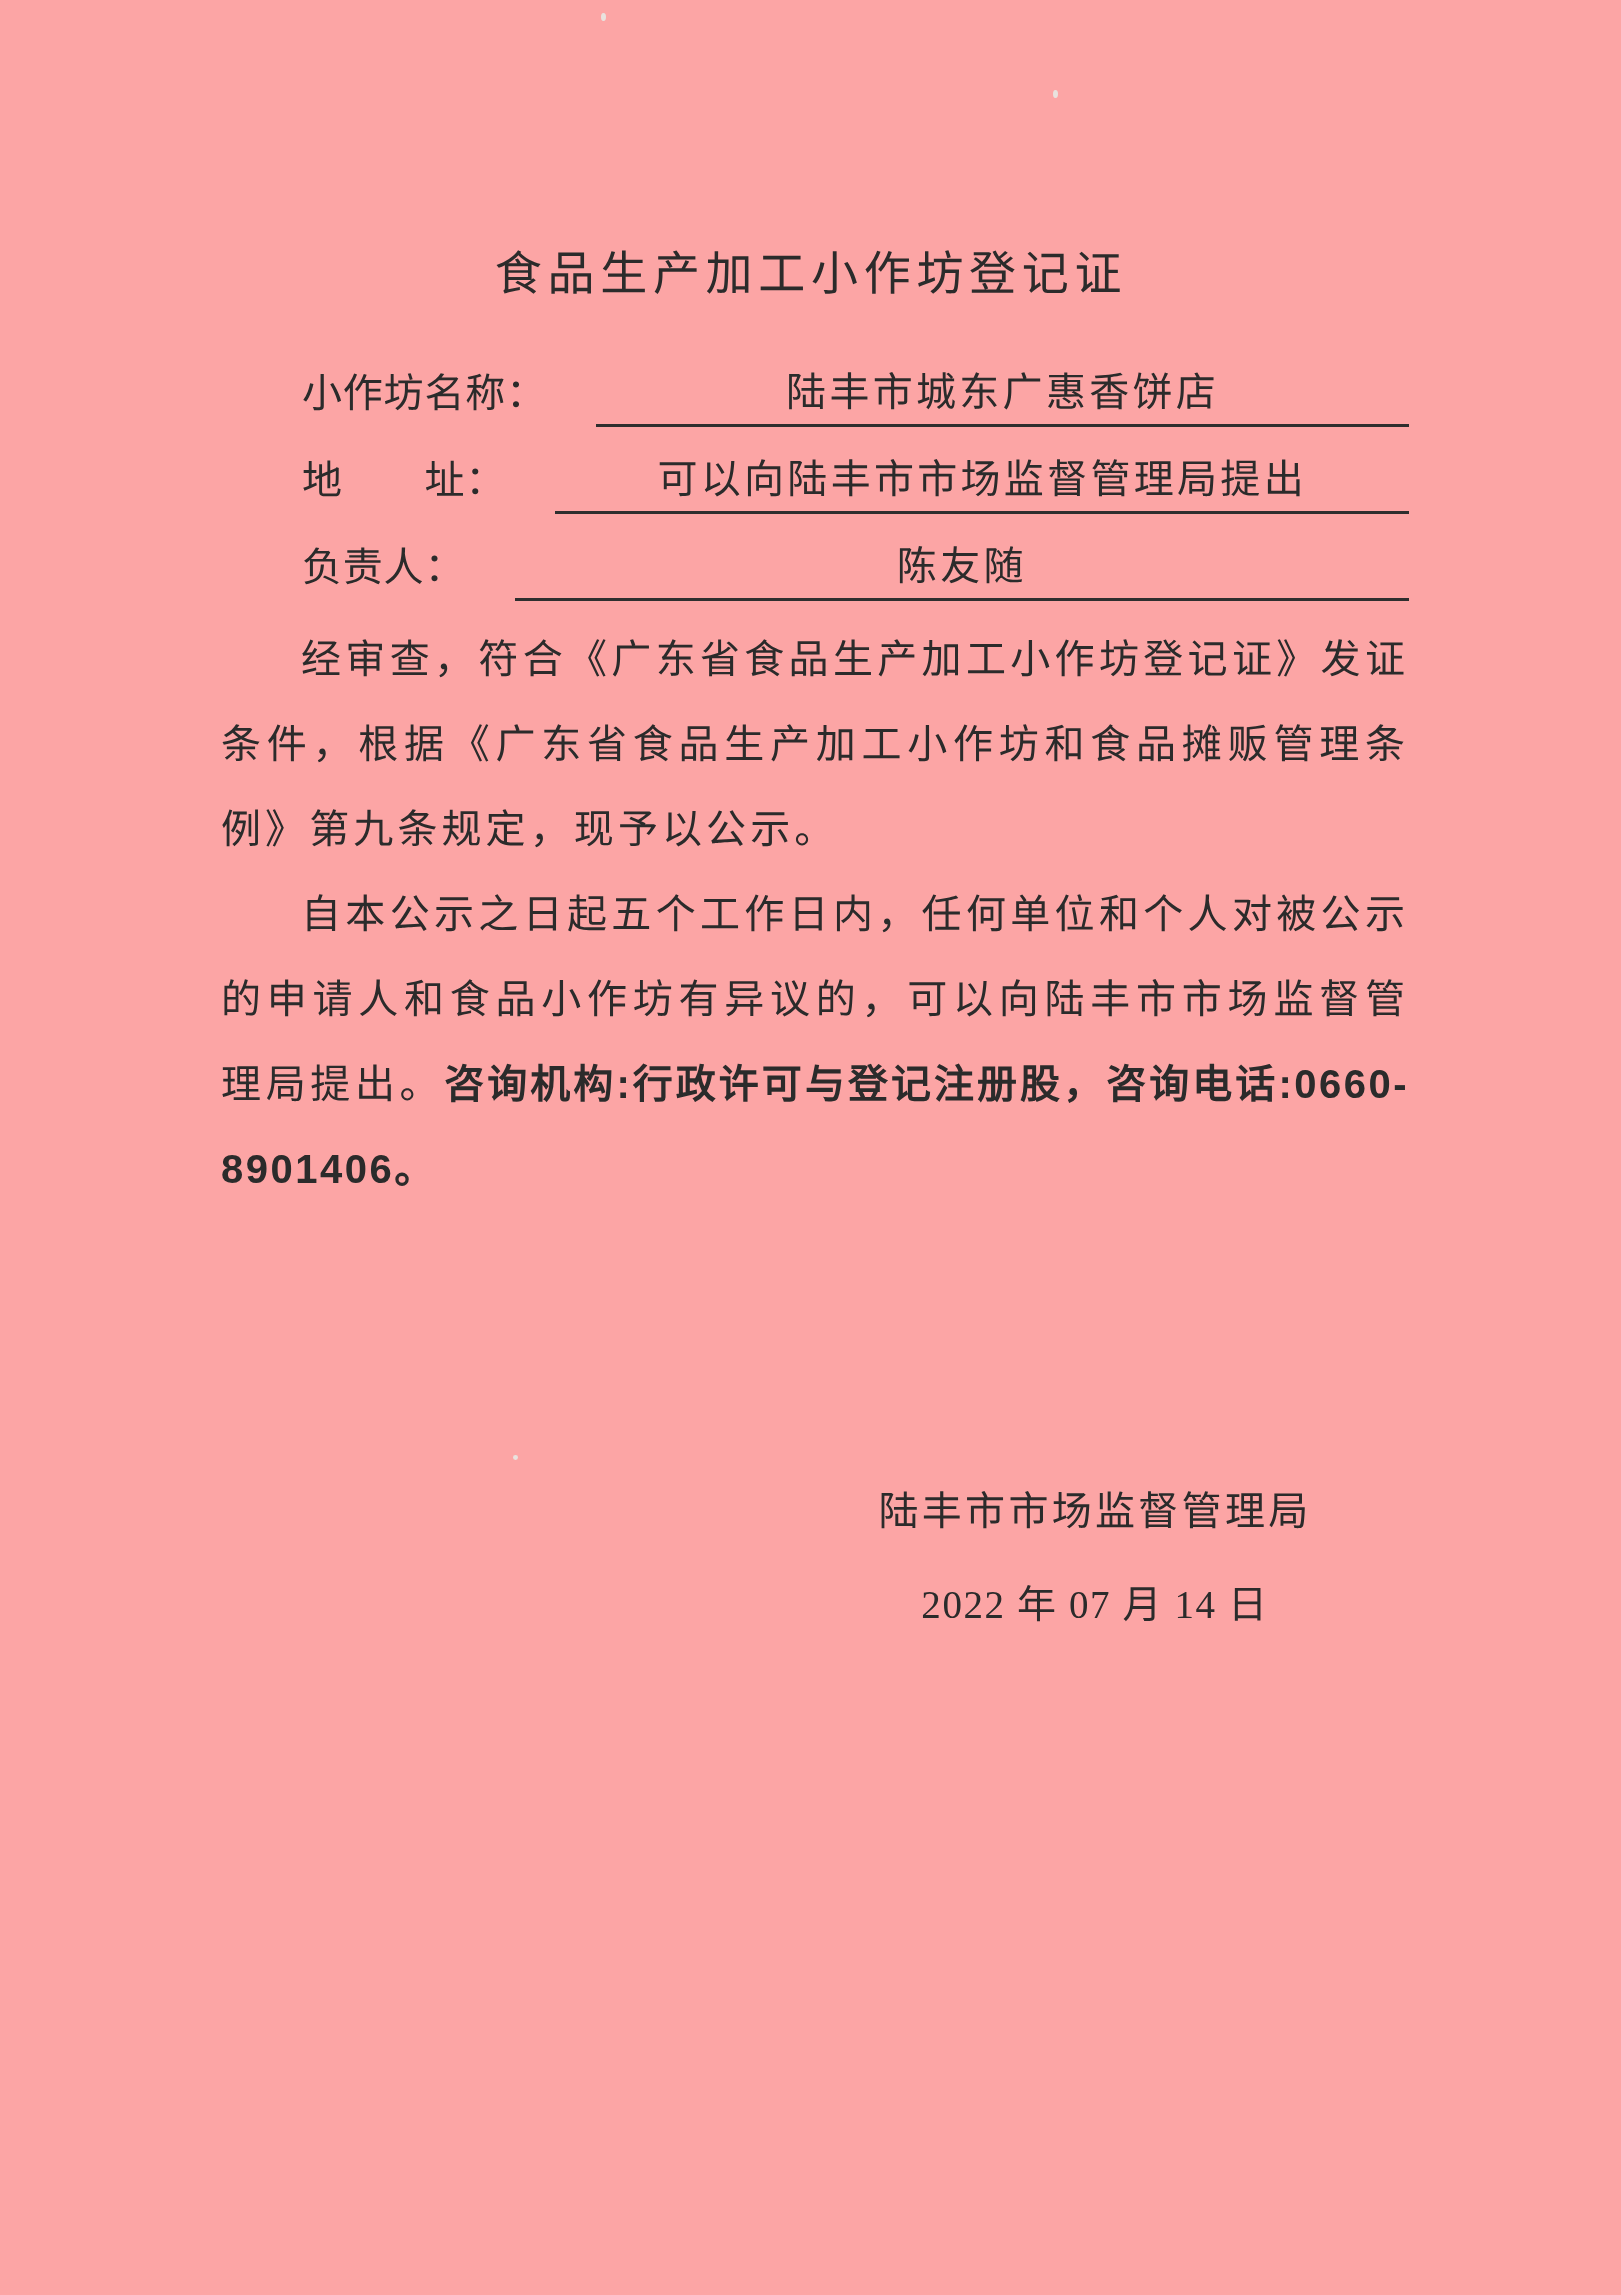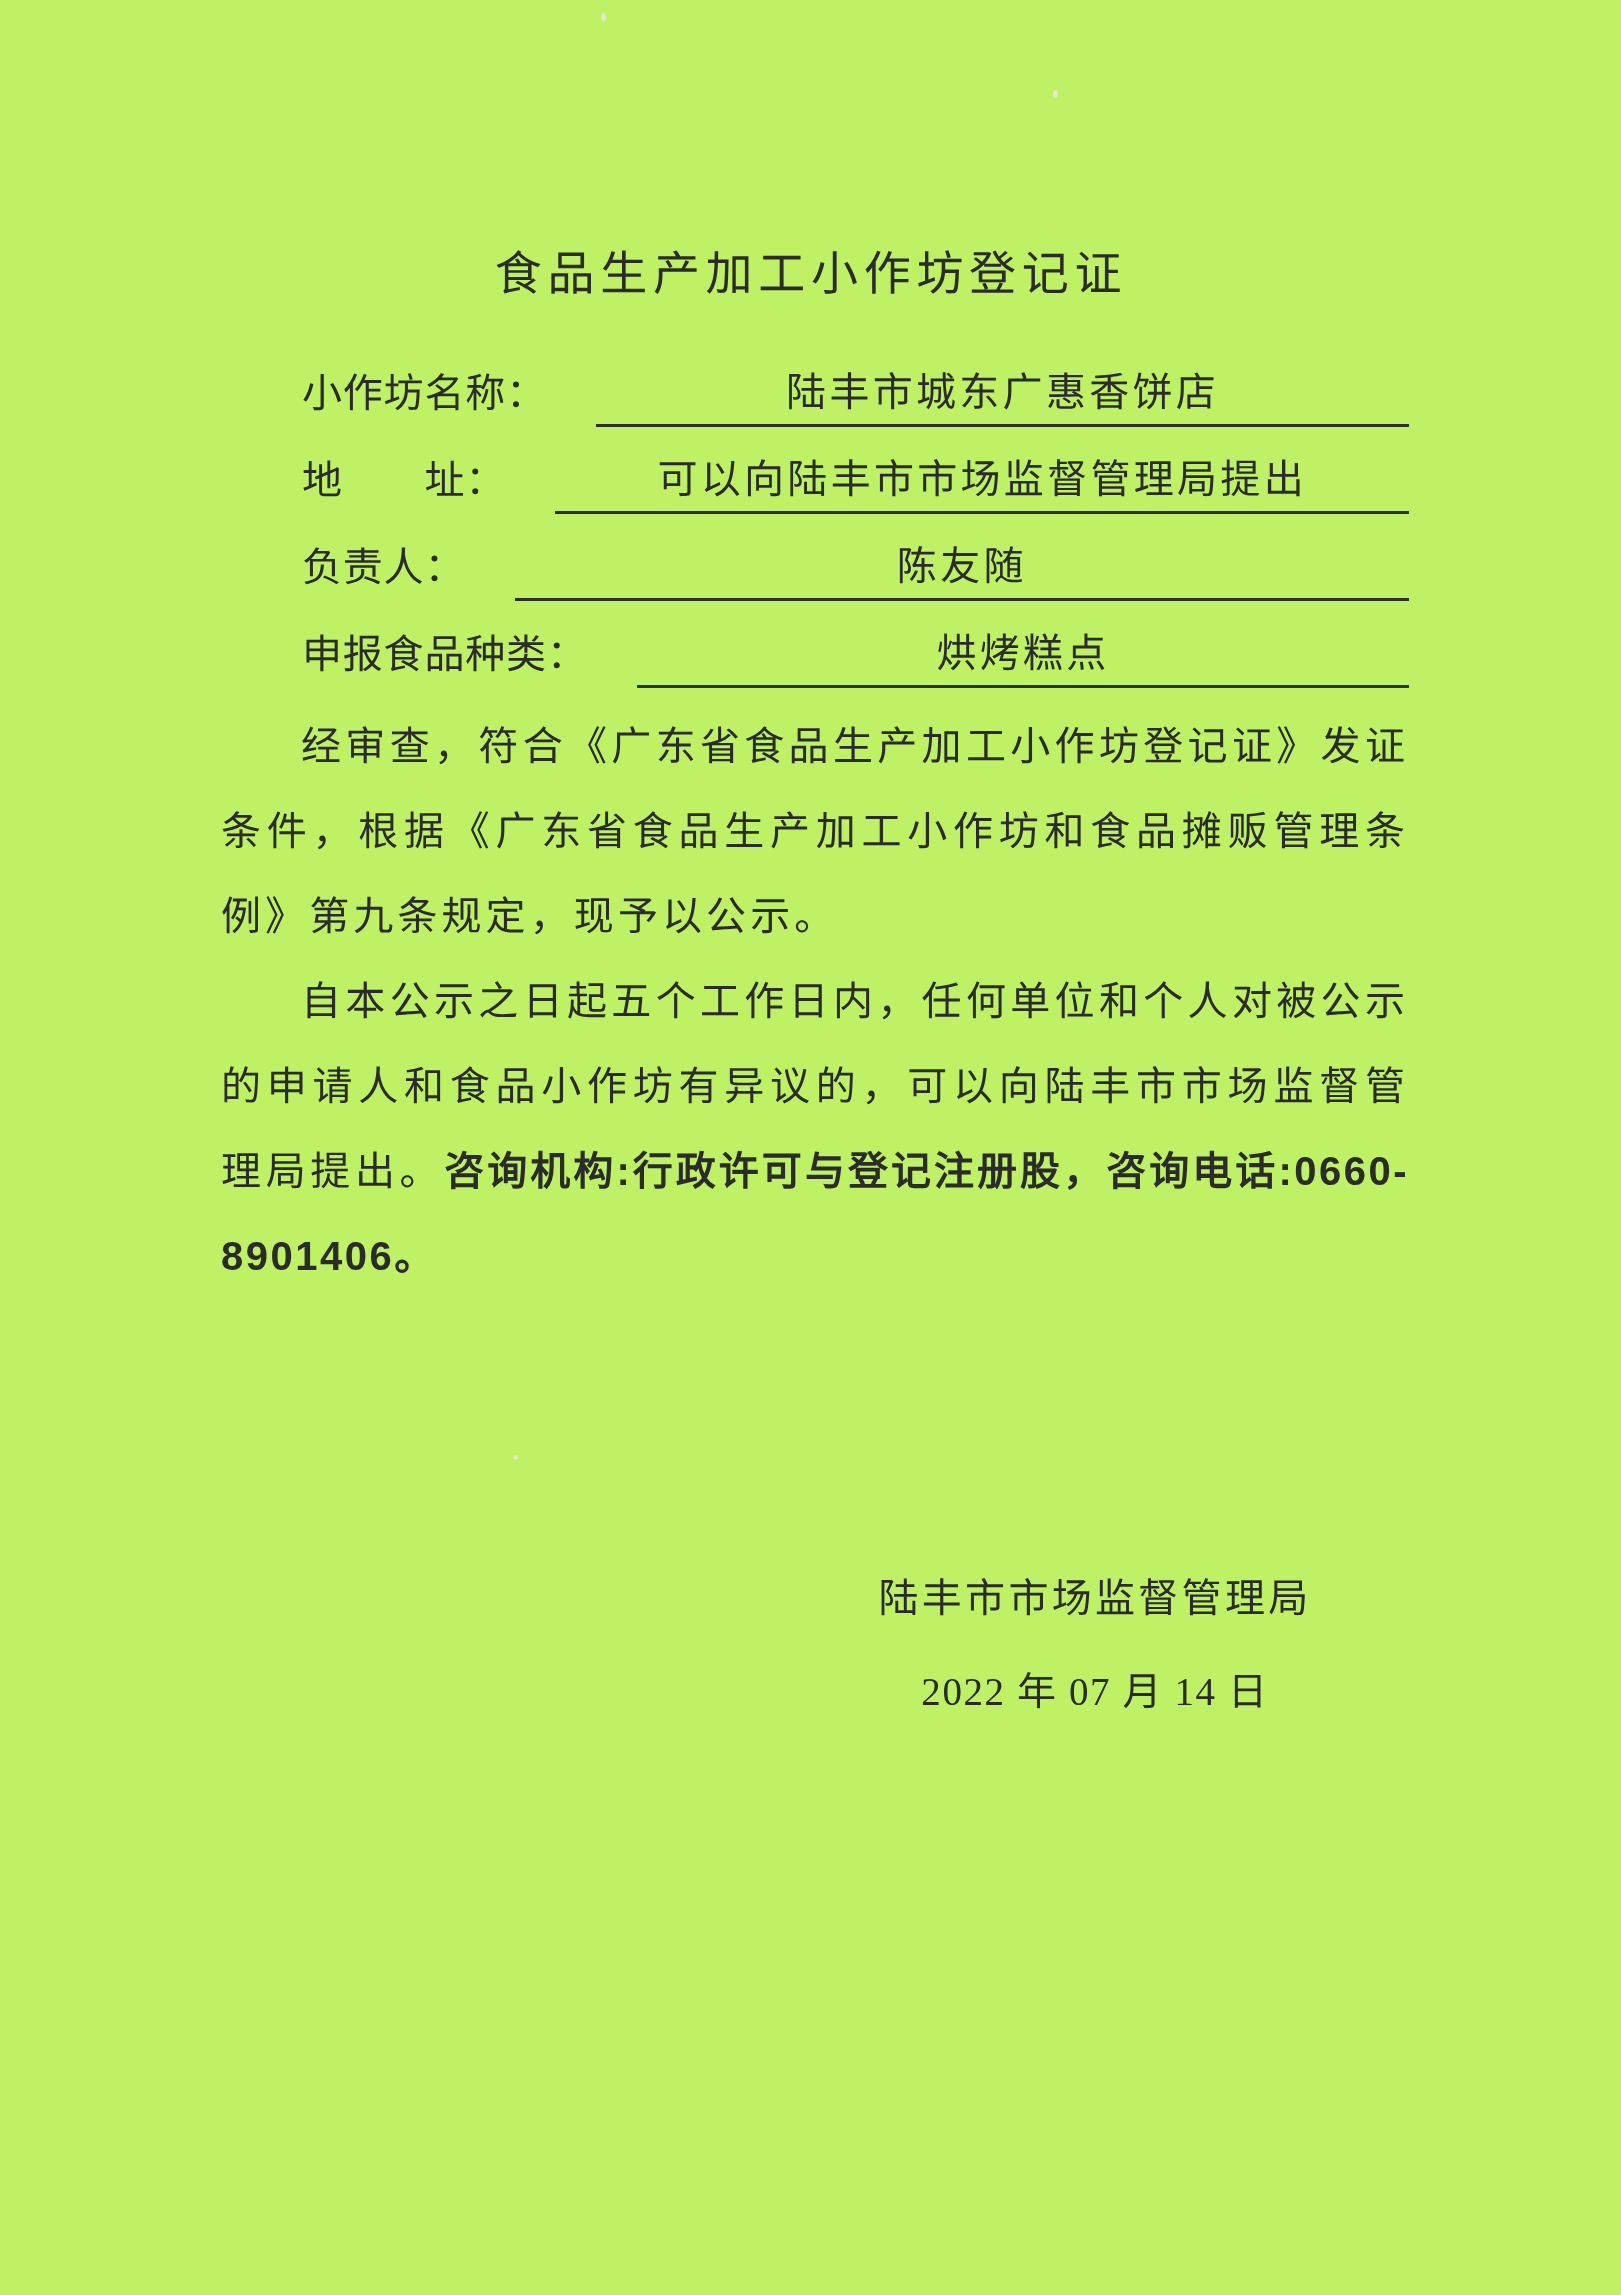--- a/index.html
+++ b/index.html
@@ -4,21 +4,21 @@
 <style>
   html, body {
     margin: 0;
     padding: 0;
     background: #ffffff;
   }
   .page {
     position: relative;
     width: 1622px;
     height: 2295px;
-    background: #bef264;
+    background: #fca5a5;
     color: #2b2b2b;
     font-family: "Liberation Serif", "DejaVu Serif", serif;
     overflow: hidden;
   }
   .doc-title {
     margin: 245px 0 0 0;
     font-size: 47px;
     line-height: 59px;
     font-weight: 400;
     text-align: center;
@@ -136,26 +136,20 @@
       </span>
     </div>
 
     <div class="field-row">
       <span class="field-label">负责人：</span>
       <span class="field-line">
         <span class="field-value">陈友随</span>
       </span>
     </div>
 
-    <div class="field-row">
-      <span class="field-label">申报食品种类：</span>
-      <span class="field-line">
-        <span class="field-value">烘烤糕点</span>
-      </span>
-    </div>
 
   </div>
 
   <div class="body-text">
     <p><span>经审查，符合《广东省食品生产加工小作坊登记证》发证条件，根据《广东省食品生产加工小作坊和食品摊贩管理条例》第九条规定，现予以公示。</span></p>
     <p><span>自本公示之日起五个工作日内，任何单位和个人对被公示的申请人和食品小作坊有异议的，可以向陆丰市市场监督管理局提出。</span><b>咨询机构:行政许可与登记注册股，咨询电话:0660-8901406。</b></p>
   </div>
 
   <div class="signature-block">
     <div class="issuer">陆丰市市场监督管理局</div>

